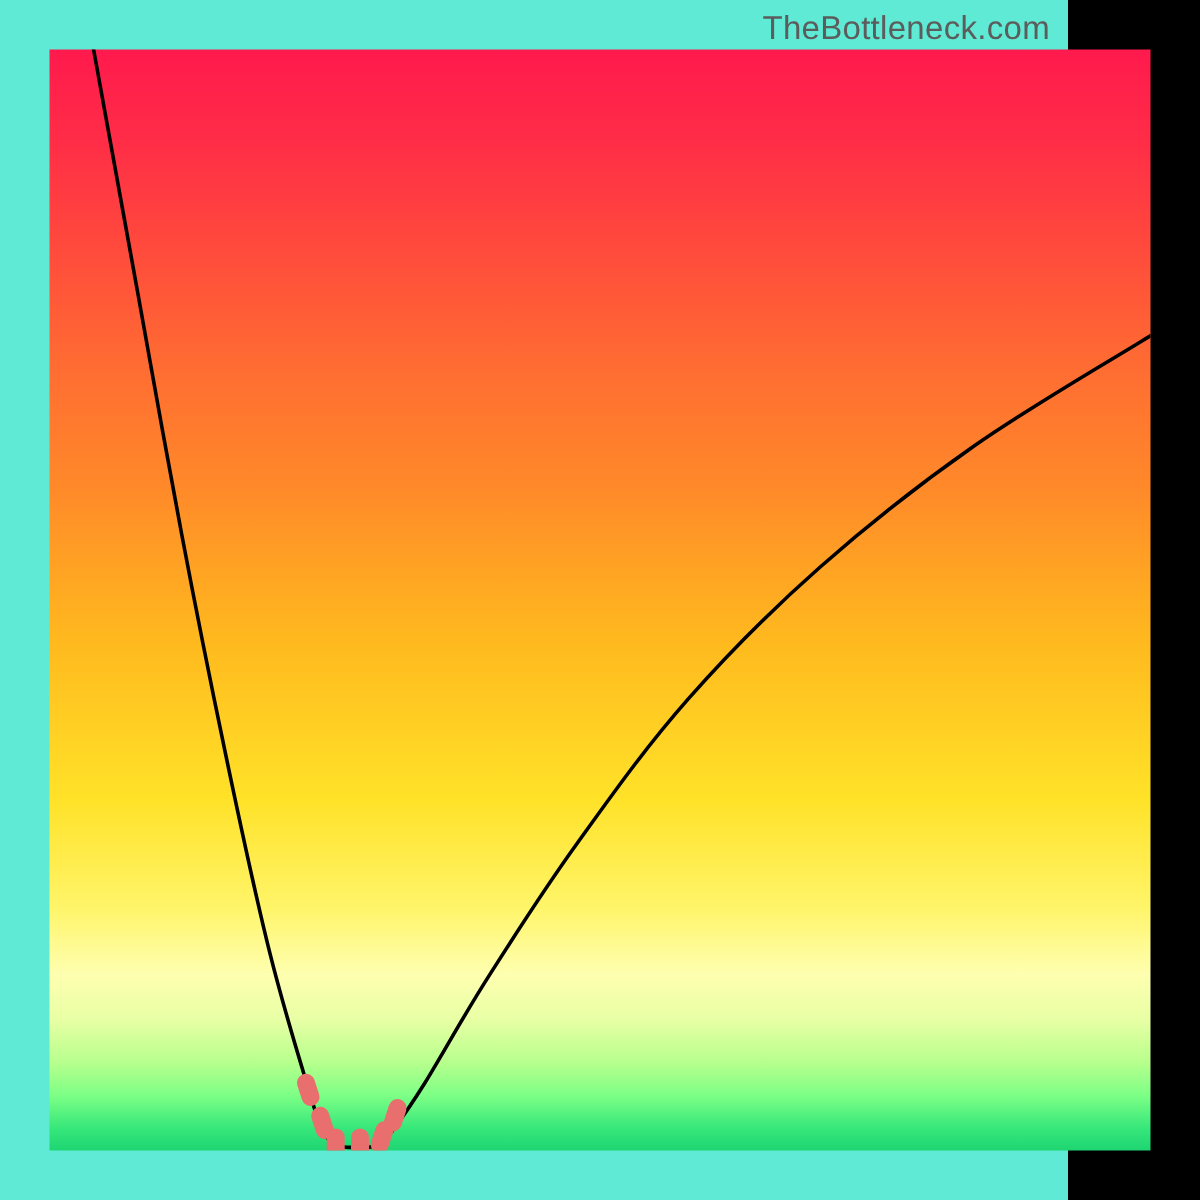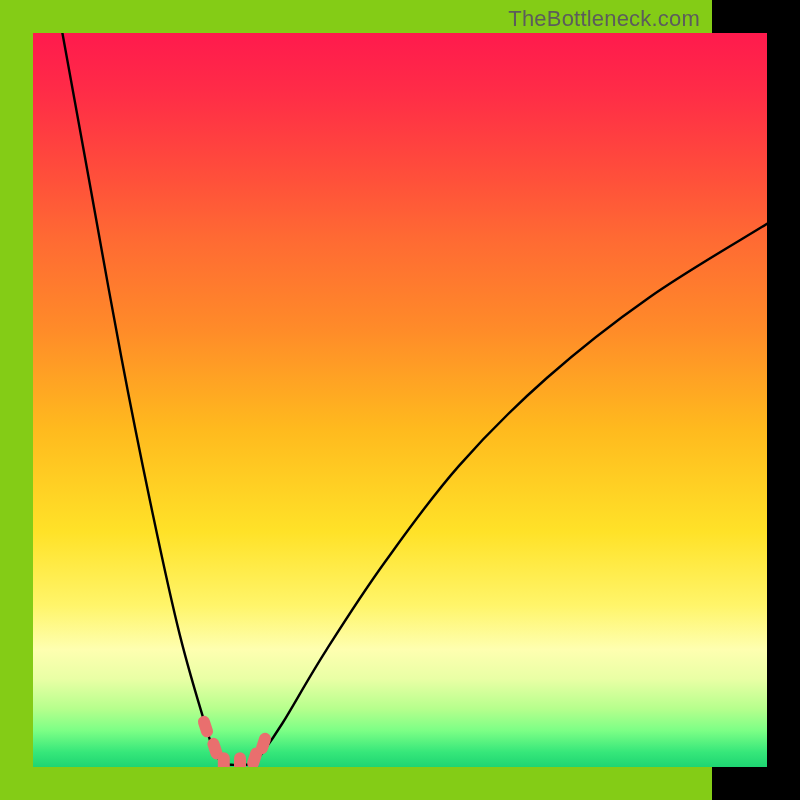--- a/index.html
+++ b/index.html
@@ -9,21 +9,21 @@
     height: 800px;
     background: #000;
     overflow: hidden;
   }
   .frame {
     position: absolute;
     left: 0;
     top: 0;
     width: 712px;
     height: 800px;
-    background: #84cc16;
+    background: #5eead4;
   }
   .plot {
     position: absolute;
     left: 33px;
     top: 33px;
     width: 734px;
     height: 734px;
     
     background: linear-gradient(
       to bottom,

